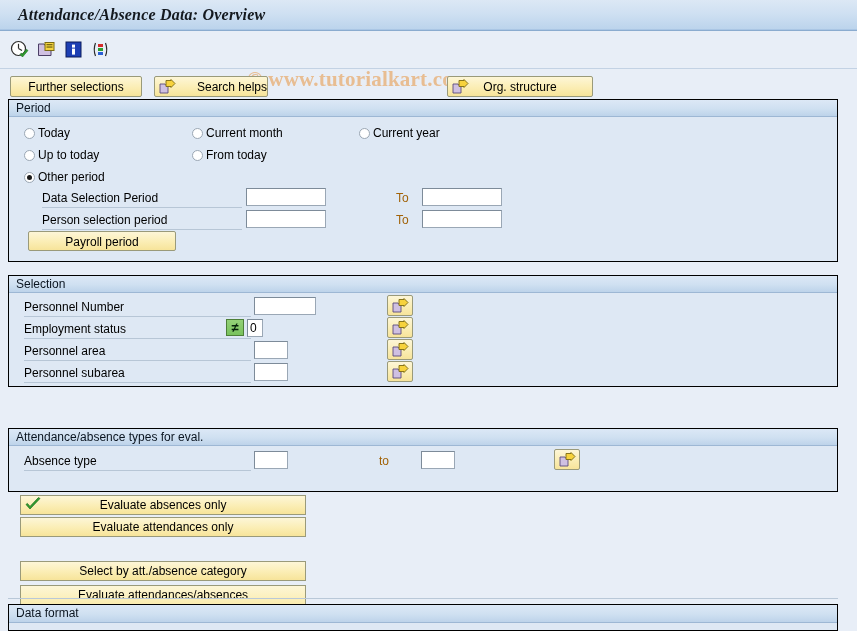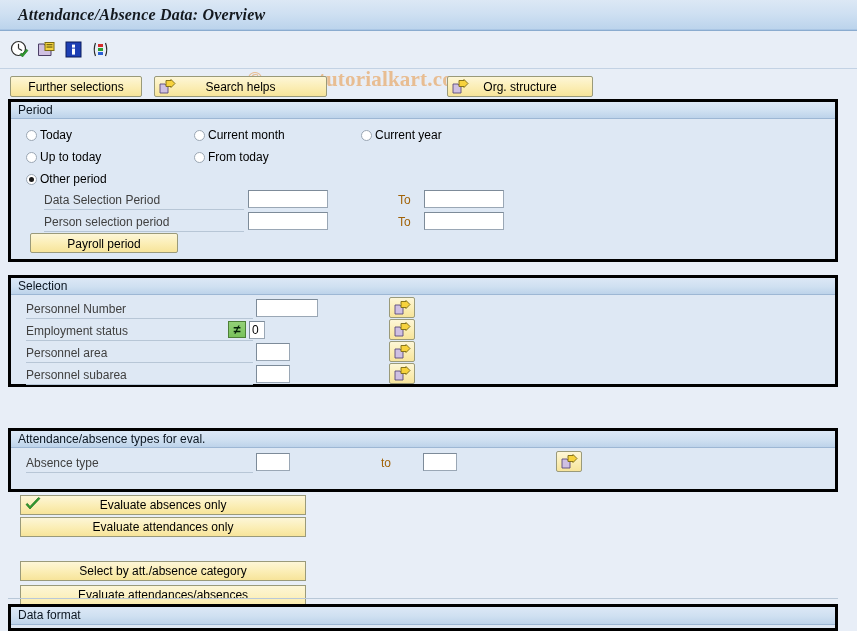--- a/index.html
+++ b/index.html
@@ -67,21 +67,21 @@
   }
   .sapbtn.with-icon { text-align: center; }
   .btn-ico {
     position: absolute; left: 4px; top: 2px; width: 17px; height: 16px;
   }
 
   
   .panel {
     position: absolute;
     background: #dee8f4;
-    border: 3px solid #000000;
+    border: 1px solid #000000;
     box-sizing: border-box;
   }
   .panel-head {
     position: absolute; left: 0; top: 0; height: 17px; width: 100%;
     background: linear-gradient(to bottom, #dce8f6 0%, #cfe0f1 55%, #bdd3ea 100%);
     border-bottom: 1px solid #9db7d4;
     box-sizing: border-box;
   }
   .panel-head span {
     position: absolute; left: 7px; top: 1px;
@@ -102,21 +102,21 @@
     width: 5px; height: 5px; border-radius: 50%; background: #1a1a1a;
   }
   .radio-label {
     position: absolute; left: 14px; top: 0;
     font-size: 12px; white-space: nowrap; color: #000000;
   }
 
   
   .fieldlabel {
     position: absolute;
-    font-size: 12px; color: #404040;
+    font-size: 12px; color: #000000;
     white-space: nowrap;
     text-align: center;
   }
   .labelrule {
     position: absolute;
     border-bottom: 1px solid #b7c6d6;
     height: 0;
   }
   .inp {
     position: absolute;
@@ -211,21 +211,21 @@
       </svg>
     </span>
 
   </div>
 
   <div class="watermark">© www.tutorialkart.com</div>
 </div>
 
 <div class="sapbtn" style="left:10px; top:76px; width:132px; height:21px;">Further selections</div>
 
-<div class="sapbtn with-icon" style="left:154px; top:76px; width:173px; height:21px;">
+<div class="sapbtn with-icon" style="left:154px; top:76px; width:114px; height:21px;text-align:right;">
   <span class="btn-ico">
     <svg width="17" height="16" viewBox="0 0 17 16">
       <path d="M1 5 H6 L7 6.5 H9 V14 H1 Z" fill="#cfc0e2" stroke="#5a4a7a" stroke-width=".9"></path>
       <path d="M7 1.5 H12 V0.5 L16 4.5 L12 8.5 V7.5 H7 Z" fill="#f7d23c" stroke="#7a6a13" stroke-width=".9"></path>
     </svg>
   </span>
   <span>Search helps</span>
 </div>
 
 <div class="sapbtn with-icon" style="left:447px; top:76px; width:146px; height:21px;">

